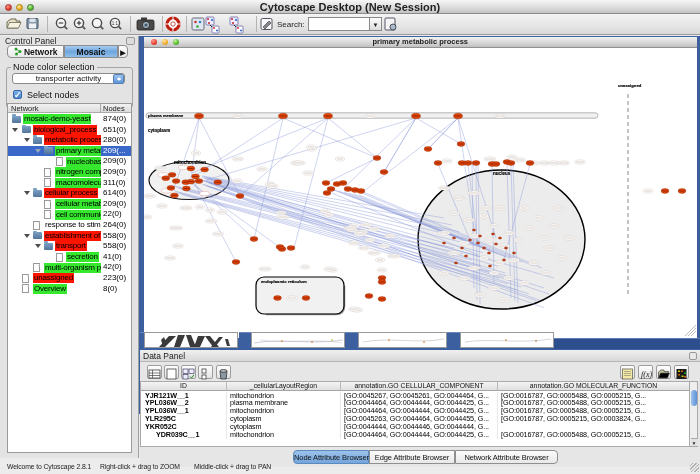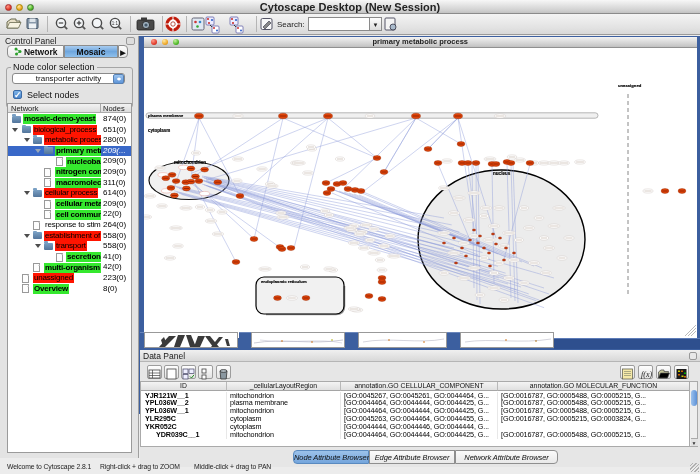--- a/index.html
+++ b/index.html
@@ -44,21 +44,21 @@
 #checkbox { left:13px; top:54px; width:9px; height:9px; background:linear-gradient(#7db3e8,#4a86cc); border:1px solid #3a6aa5; border-radius:2px; color:#fff; font-size:9px; line-height:9px; font-weight:bold; text-align:center;}
 #checklbl { left:27px; top:54px; font-size:9px; color:#111; }
 #treebox { left:7px; top:67px; width:125px; height:350px; background:#fff; border:1px solid #9a9a9a; }
 #treehdr { left:0px; top:0px; width:123px; height:9px; background:linear-gradient(#f2f2f2,#dcdcdc); border-bottom:1px solid #aaa; font-size:7.5px; color:#222; }
 #treehdr .c1 { position:absolute; left:3px; top:0px; }
 #treehdr .c2 { position:absolute; left:95px; top:0px; }
 #treehdr .div { position:absolute; left:92px; top:0; width:1px; height:9px; background:#aaa; }
 .trow { position:absolute; height:10.6px; width:123px; font-size:8px; line-height:10.6px; white-space:nowrap; }
 .trow .lbl { position:absolute; top:0.3px; height:10px; line-height:10px; padding:0 1px; color:#000; overflow:hidden; letter-spacing:-0.2px;}
 .trow .val { position:absolute; left:95px; top:0; color:#000; }
-.gbg { background:#35e82e;font-weight:bold; }
+.gbg { background:#35e82e; }
 .rbg { background:#ff1400; }
 .arw { position:absolute; top:3px; width:0; height:0; border-left:3px solid transparent; border-right:3px solid transparent; border-top:4px solid #4d4d4d; }
 .fold { position:absolute; top:1.5px; width:9px; height:7px; background:linear-gradient(#7aa0c4,#53759b); border-radius:1px; }
 .fold::before { content:""; position:absolute; left:0px; top:-1.5px; width:4px; height:2px; background:#7aa0c4; border-radius:1px 1px 0 0;}
 .file { position:absolute; top:0.8px; width:7px; height:9px; background:#fdfdfd; border:0.5px solid #999; }
 .file::before{ content:""; position:absolute; right:-0.5px; top:-0.5px; border-left:2.5px solid transparent; border-bottom:2.5px solid #bbb; }
 
 #desktop { left:139px; top:36px; width:561px; height:378px; background:#3c5f9f; }
 #frame { left:4.5px; top:1px; width:553.5px; height:295px; background:#fff; }
 #frame-title { left:0; top:0; width:553.5px; height:10.5px;
@@ -72,21 +72,21 @@
 
 #dpanel { left:140px; top:350px; width:560px; height:117px; background:#e6e6e6; }
 #dp-title { left:0; top:0; width:560px; height:12px; background:linear-gradient(#f0f0f0,#d8d8d8); border-bottom:1px solid #b5b5b5; font-size:8.5px; color:#1a1a1a; padding-left:3px; line-height:12px;}
 .dbtn { position:absolute; width:15px; height:14px; background:linear-gradient(#fefefe,#e3e3e3); border:1px solid #9d9d9d; border-radius:2px;}
 #dp-table { left:0px; top:31px; width:550px; height:66px; background:#fff; border:1px solid #aaa; font-size:7.2px;}
 .th { position:absolute; top:0; height:8.5px; background:linear-gradient(#f4f4f4,#e0e0e0); border-right:1px solid #b9b9b9; border-bottom:1px solid #a5a5a5; font-size:6.8px; text-align:center; color:#111; line-height:8.5px; overflow:hidden;}
 .td { position:absolute; height:8px; line-height:8px; white-space:nowrap; overflow:hidden; color:#000; border-right:1px solid #e8e8e8; letter-spacing:-0.1px;}
 #dp-scroll { left:549px; top:31px; width:9px; height:66px; background:#eee; border:1px solid #aaa;}
 #dp-thumb { left:1px; top:8px; width:6px; height:16px; border-radius:3px; background:linear-gradient(90deg,#9cc2ee,#5b90d6);}
 #dp-sdown { left:0.5px; top:56px; width:7px; height:8px; background:#e2e2e2; border-top:1px solid #aaa; font-size:5px; text-align:center; line-height:8px; color:#333;}
-.btab { position:absolute; top:100px; height:14px; border:1px solid #8f8f8f; background:linear-gradient(#fbfbfb,#e9e9e9); font-size:7.5px; color:#111; text-align:center; line-height:13px; white-space:nowrap; letter-spacing:-0.1px;font-style:italic;}
+.btab { position:absolute; top:100px; height:14px; border:1px solid #8f8f8f; background:linear-gradient(#fbfbfb,#e9e9e9); font-size:7.5px; color:#111; text-align:center; line-height:13px; white-space:nowrap; letter-spacing:-0.1px;}
 #btab1 { left:153px; width:76px; border-radius:4px 0 0 4px; background:linear-gradient(#9cc2ea,#74a5dc); border-color:#5a8abf;}
 #btab2 { left:229px; width:86px; }
 #btab3 { left:315px; width:103px; border-radius:0 4px 4px 0; }
 
 #statusbar { left:0; top:458px; width:700px; height:16px; background:transparent; font-size:6.8px; color:#222; letter-spacing:-0.1px;}
 #statusbar span { position:absolute; top:5px; }
 #grip { left:690px; top:463px; width:9px; height:9px;
  background:repeating-linear-gradient(135deg, transparent 0, transparent 1.5px, #b0b0b0 1.5px, #b0b0b0 2.5px); }
 </style>
 </head>
@@ -198,21 +198,21 @@
       <div class="trow" style="top:31.2px;">
         <span class="arw" style="left:16px;border-top-color:#4d4d4d;"></span>
         <span class="fold" style="left:25px;"></span>
         <span class="lbl rbg" style="left:36px;max-width:57px;">metabolic process</span>
         <span class="val" style="">280(0)</span>
       </div>
       <div class="trow" style="top:41.8px;background:#3968c8;">
         <span class="arw" style="left:27px;border-top-color:#9aa7b8;"></span>
         <span class="fold" style="left:36px;"></span>
         <span class="lbl gbg" style="left:47px;max-width:46px;">primary metabo</span>
-        <span class="val" style="color:#fff;font-style:italic;">209(...</span>
+        <span class="val" style="color:#fff;">209(...</span>
       </div>
       <div class="trow" style="top:52.4px;">
         <span class="file" style="left:48px;"></span>
         <span class="lbl gbg" style="left:58px;max-width:35px;">nucleobase-</span>
         <span class="val" style="">209(0)</span>
       </div>
       <div class="trow" style="top:63.0px;">
         <span class="file" style="left:36px;"></span>
         <span class="lbl gbg" style="left:47px;max-width:46px;">nitrogen compo</span>
         <span class="val" style="">209(0)</span>

